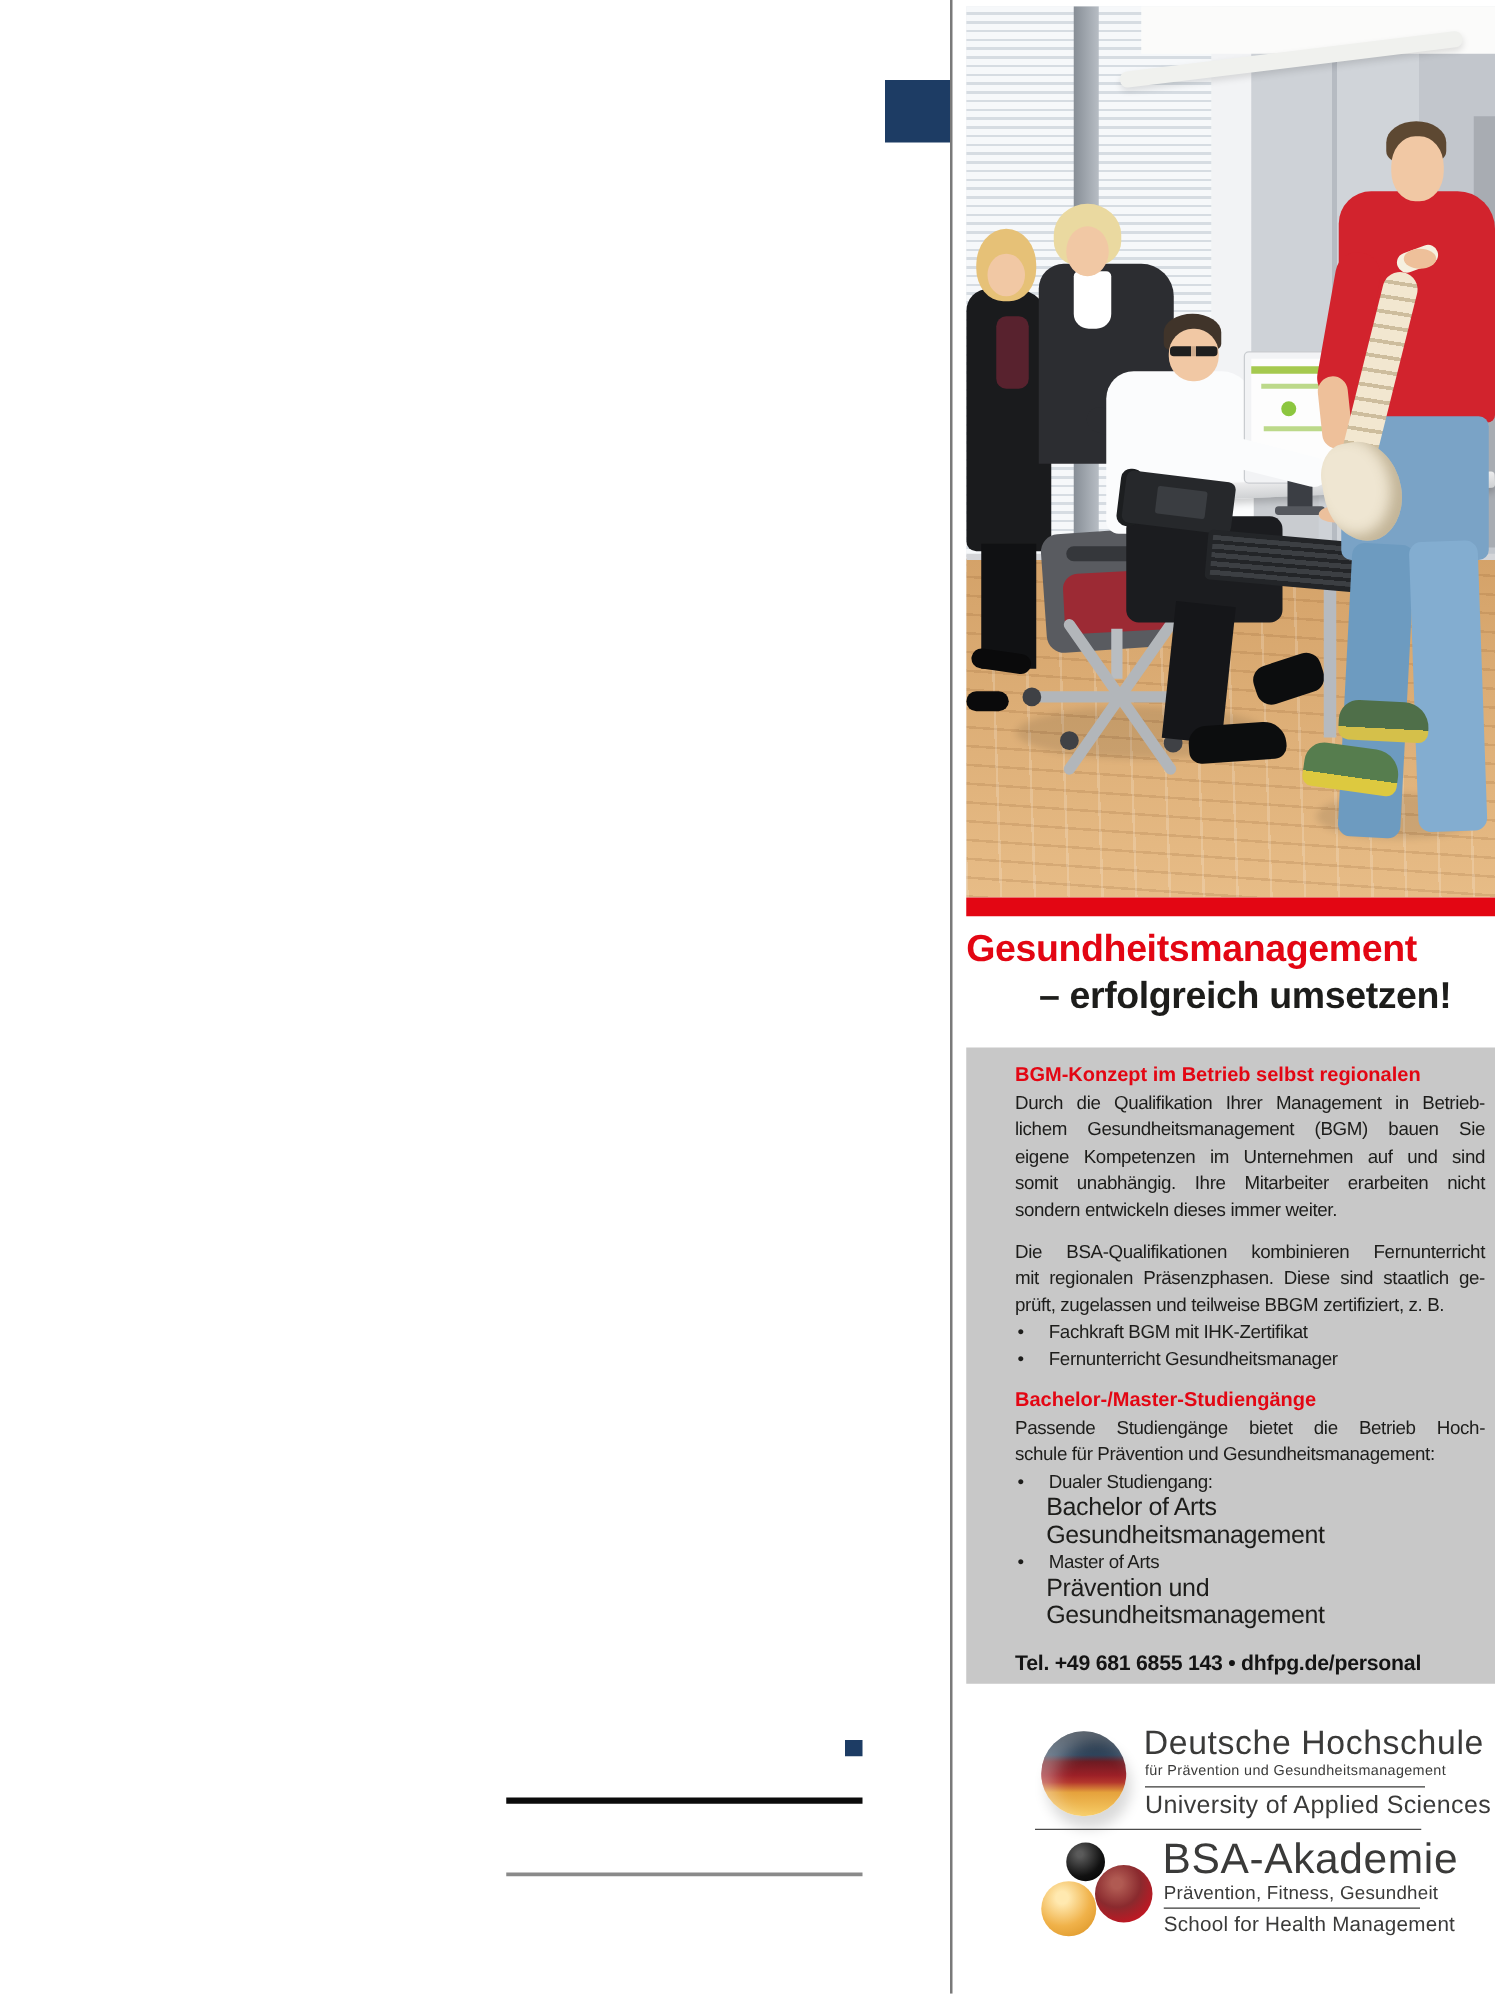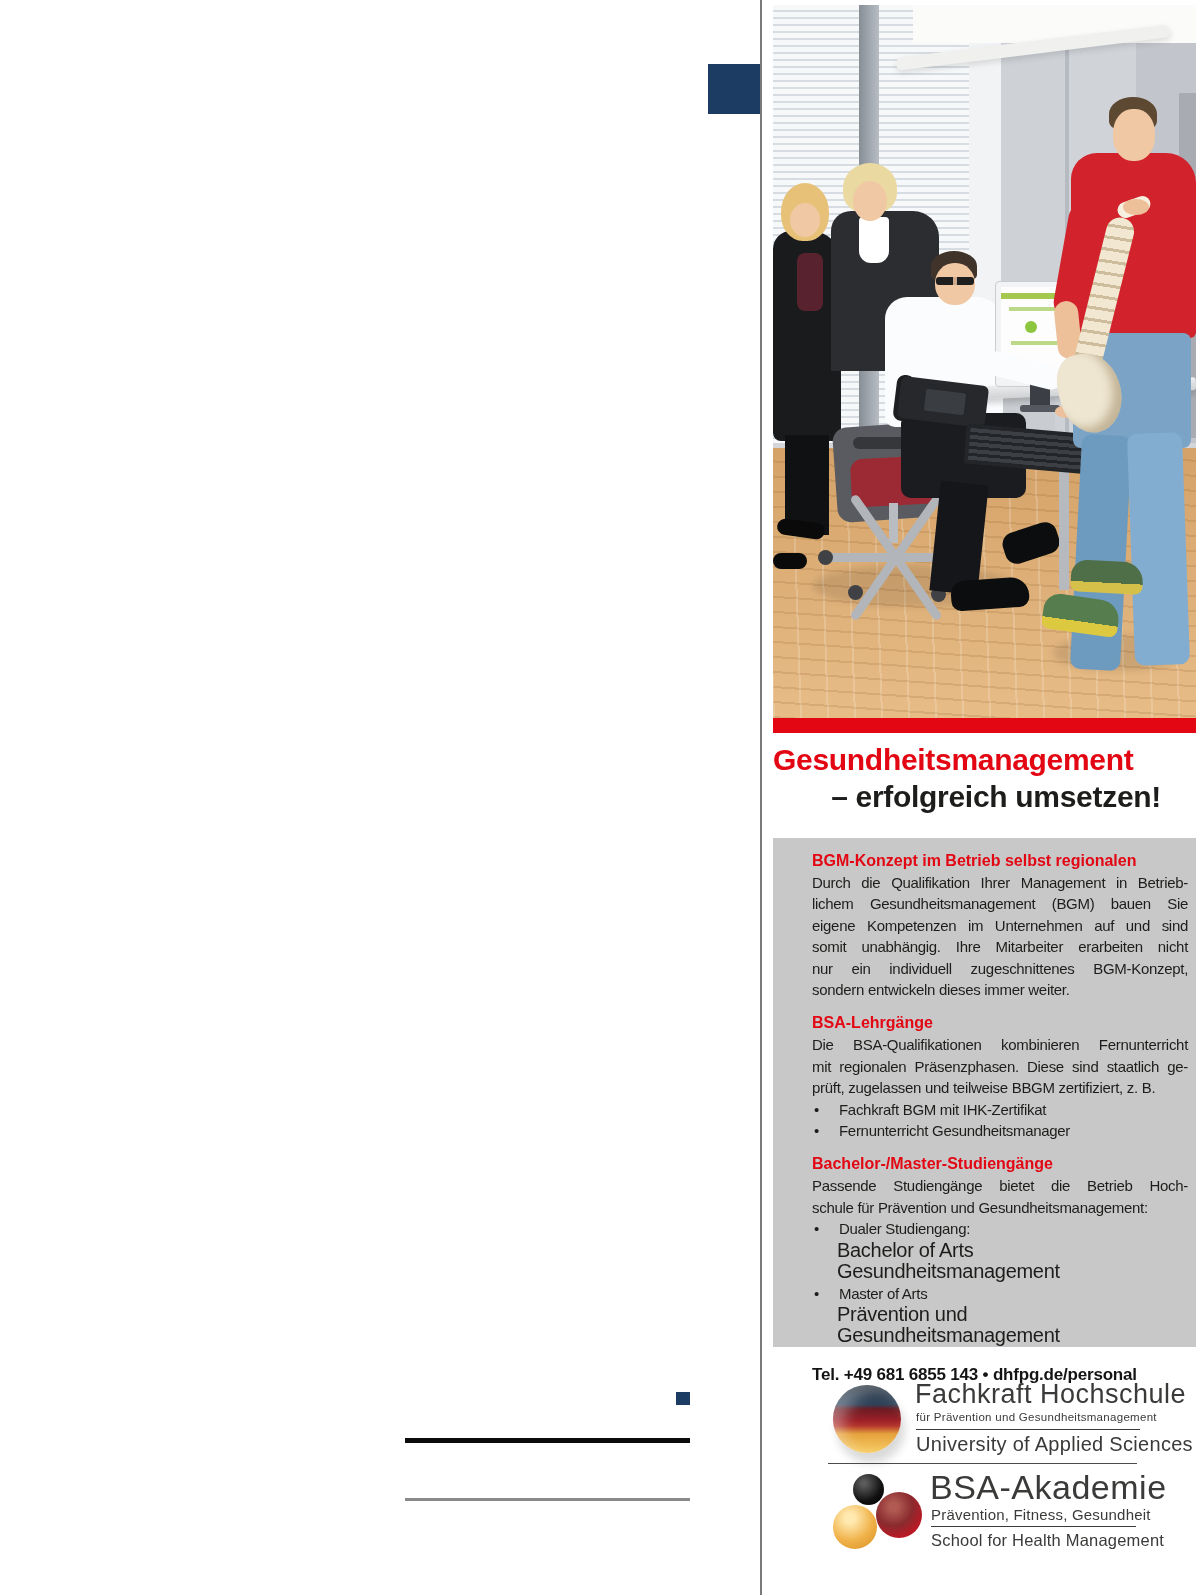--- a/index.html
+++ b/index.html
@@ -260,27 +260,25 @@
 
 <div class="abs" id="info-box">
 
   <div class="sec">
     <div class="sec-heading">BGM-Konzept im Betrieb selbst regionalen</div>
     <div>
         <div class="bline j">Durch die Qualifikation Ihrer Management in Betrieb-</div>
         <div class="bline j">lichem Gesundheitsmanagement (BGM) bauen Sie</div>
         <div class="bline j">eigene Kompetenzen im Unternehmen auf und sind</div>
         <div class="bline j">somit unabhängig. Ihre Mitarbeiter erarbeiten nicht</div>
-        <div class="bline j">nur ein individuell zugeschnittenes BGM-Konzept,</div>
         <div class="bline">sondern entwickeln dieses immer weiter.</div>
       </div>
   </div>
 
   <div class="sec">
-    <div class="sec-heading">BSA-Lehrgänge</div>
     <div>
         <div class="bline j">Die BSA-Qualifikationen kombinieren Fernunterricht</div>
         <div class="bline j">mit regionalen Präsenzphasen. Diese sind staatlich ge-</div>
         <div class="bline">prüft, zugelassen und teilweise BBGM zertifiziert, z. B.</div>
       </div>
     <div class="bullet-row">
       <span class="bullet-dot">•</span>
       <span>Fachkraft BGM mit IHK-Zertifikat</span>
     </div>
     <div class="bullet-row">
@@ -304,21 +302,21 @@
       <span class="bullet-dot">•</span>
       <span>Master of Arts</span>
     </div>
     <div class="bullet-cont">Prävention und Gesundheitsmanagement</div>
   </div>
 
   <div id="contact-line">Tel. +49 681 6855 143 • dhfpg.de/personal</div>
 </div>
 
 <div class="abs ball" id="dhfpg-ball"></div>
-<div class="abs logo-text" id="dhfpg-title">Fachkraft Hochschule</div>
+<div class="abs logo-text" id="dhfpg-title">Deutsche Hochschule</div>
 <div class="abs logo-text" id="dhfpg-sub">für Prävention und Gesundheitsmanagement</div>
 <div class="abs" id="dhfpg-line"></div>
 <div class="abs logo-text" id="dhfpg-tag">University of Applied Sciences</div>
 
 <div class="abs" id="logo-divider"></div>
 
 <div class="abs ball" id="bsa-ball-black"></div>
 <div class="abs ball" id="bsa-ball-gold"></div>
 <div class="abs ball" id="bsa-ball-red"></div>
 <div class="abs logo-text" id="bsa-title">BSA-Akademie</div>

